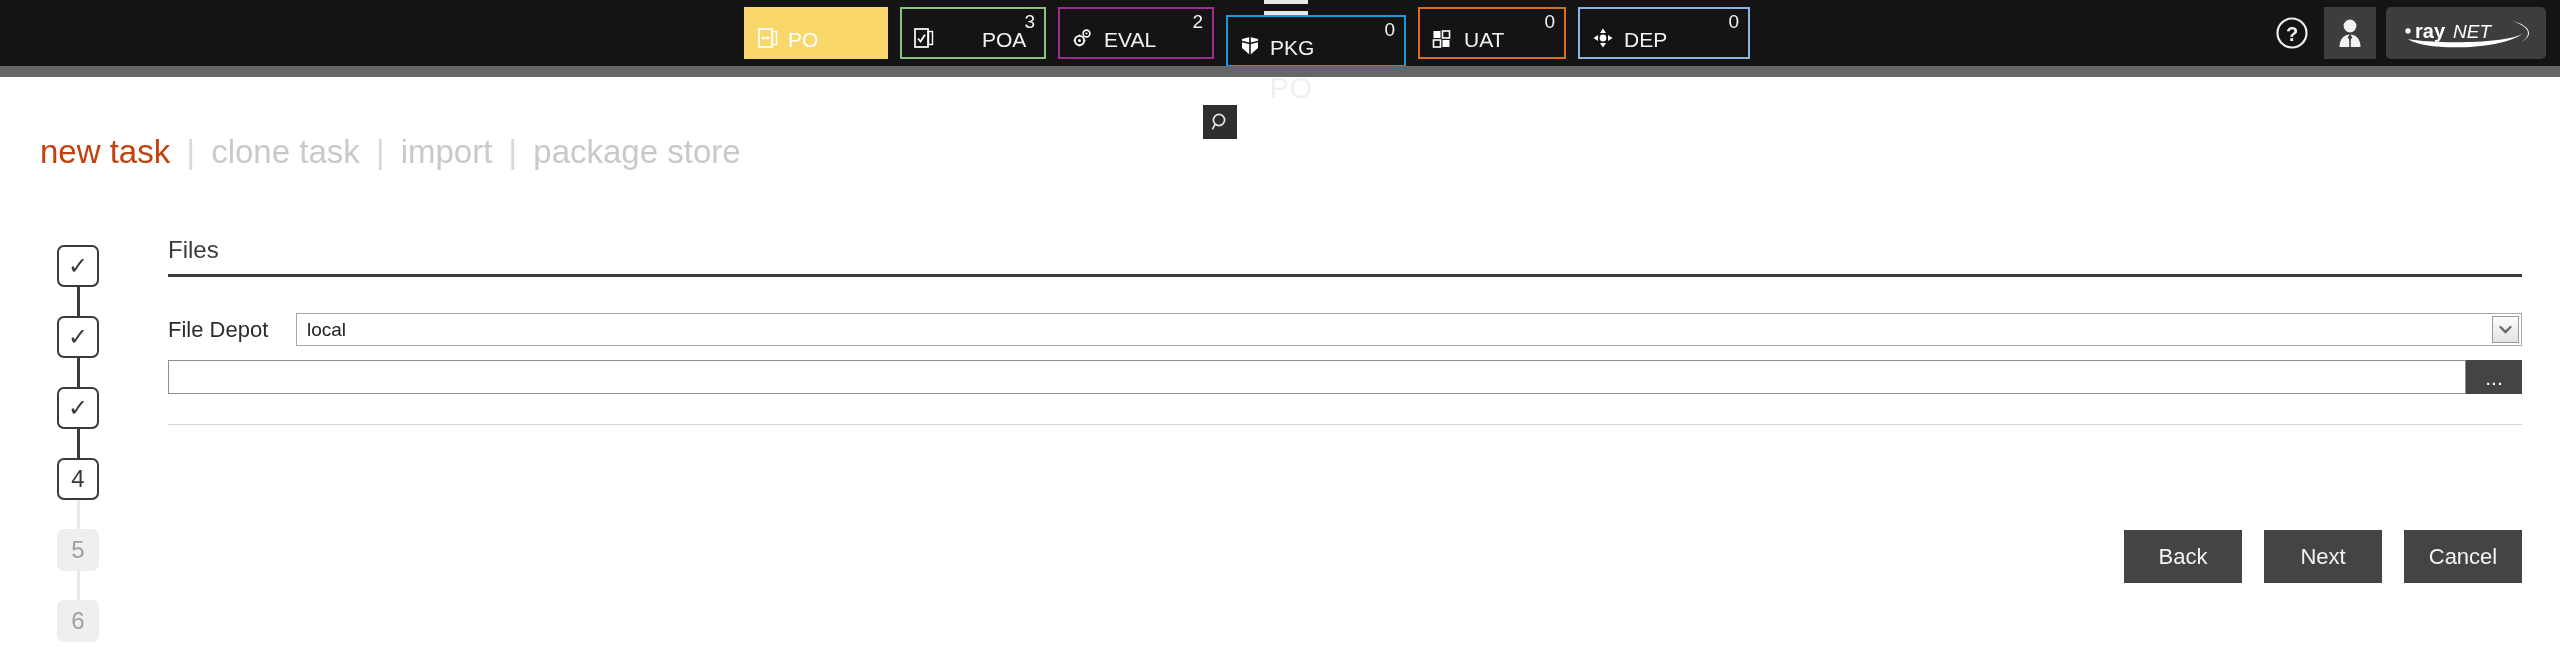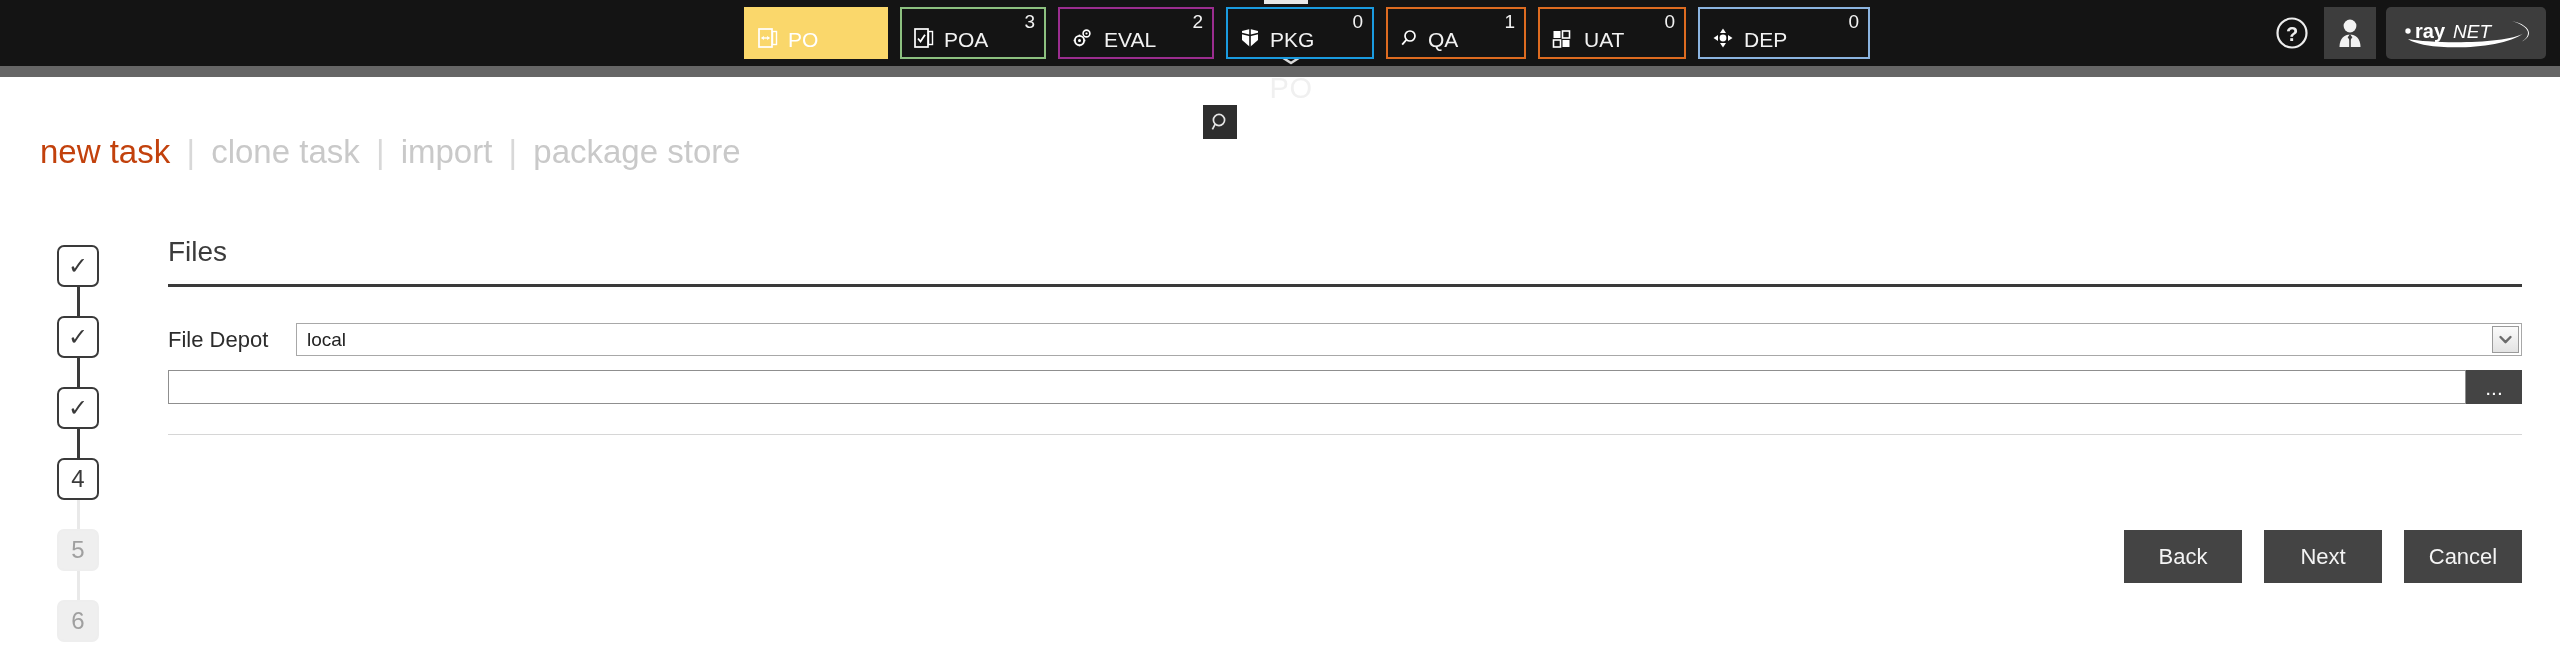--- a/index.html
+++ b/index.html
@@ -197,23 +197,23 @@
   .connector.faint { background: #e9e9e9; }
 
   
   .panel {
     position: absolute;
     left: 168px;
     top: 236px;
     right: 38px;
   }
   .panel-title {
-    font-size: 28px;
+    font-size: 24px;
     color: #3b3b3b;
-    padding-bottom: 16px;
+    padding-bottom: 10px;
   }
   .panel-rule {
     height: 3px;
     background: #3a3a3a;
     width: 100%;
   }
 
   .form-row {
     display: flex;
     align-items: center;
@@ -343,21 +343,21 @@
           <rect x="15.5" y="5.5" width="4" height="13" fill="none" stroke="#ffffff" stroke-width="1.4"></rect>
           <line x1="4.5" y1="12" x2="12.5" y2="12" stroke="#ffffff" stroke-width="1.4"></line>
           <polygon points="4.5,12 6.8,9.8 6.8,14.2" fill="#ffffff"></polygon>
           <polygon points="12.5,12 10.2,9.8 10.2,14.2" fill="#ffffff"></polygon>
         </svg>
       </span>
       <span class="tlabel">PO</span>
       <span class="tcount"></span>
     </div>
 
-    <div class="tab" style="width:146px;border-color:#8CC07F;">
+    <div class="tab" style="width:146px;border-color:#8CC07F;gap:38px;">
       <span class="ticon">
         <svg width="22" height="24" viewBox="0 0 22 24" aria-hidden="true">
           <rect x="2" y="3" width="13" height="18" fill="none" stroke="#ffffff" stroke-width="1.7"></rect>
           <rect x="15.5" y="5.5" width="4" height="13" fill="none" stroke="#ffffff" stroke-width="1.4"></rect>
           <polyline points="5,12.5 7.5,15.5 12,8.8" fill="none" stroke="#ffffff" stroke-width="1.8"></polyline>
         </svg>
       </span>
       <span class="tlabel">POA</span>
       <span class="tcount">3</span>
     </div>
@@ -374,42 +374,32 @@
             <line x1="8.5" y1="18.8" x2="8.5" y2="20.4"></line>
             <line x1="2.6" y1="14.5" x2="4.2" y2="14.5"></line>
             <line x1="12.8" y1="14.5" x2="14.4" y2="14.5"></line>
           </g>
         </svg>
       </span>
       <span class="tlabel">EVAL</span>
       <span class="tcount">2</span>
     </div>
 
-    <div class="tab" style="width:148px;border-color:#1A9BE0;">
+    <div class="tab" style="width:180px;border-color:#1A9BE0;margin-top:8px;">
       <span class="ticon">
         <svg width="22" height="24" viewBox="0 0 22 24" aria-hidden="true">
           <path d="M3,5 L11,3 L19,5 L19,14 L11,21 L3,14 Z" fill="#ffffff"></path>
           <path d="M11,3 L11,21" stroke="#141414" stroke-width="1.6"></path>
           <path d="M3,7.5 L11,9.5 L19,7.5" stroke="#141414" stroke-width="1.5" fill="none"></path>
         </svg>
       </span>
       <span class="tlabel">PKG</span>
       <span class="tcount">0</span>
     </div>
 
-    <div class="tab" style="width:140px;border-color:#DD6B20;">
-      <span class="ticon">
-        <svg width="20" height="22" viewBox="0 0 20 22" aria-hidden="true">
-          <circle cx="11" cy="8" r="5" fill="none" stroke="#ffffff" stroke-width="1.7"></circle>
-          <line x1="7.3" y1="11.8" x2="3.2" y2="16.6" stroke="#ffffff" stroke-width="1.8"></line>
-        </svg>
-      </span>
-      <span class="tlabel">QA</span>
-      <span class="tcount">1</span>
-    </div>
 
     <div class="tab" style="width:148px;border-color:#DD6B20;">
       <span class="ticon">
         <svg width="24" height="24" viewBox="0 0 24 24" aria-hidden="true">
           <rect x="2.5" y="5" width="7" height="7" fill="#ffffff"></rect>
           <rect x="11.5" y="5" width="7" height="7" fill="none" stroke="#ffffff" stroke-width="1.6"></rect>
           <rect x="2.5" y="14" width="7" height="7" fill="none" stroke="#ffffff" stroke-width="1.6"></rect>
           <rect x="11.5" y="14" width="7" height="7" fill="#ffffff"></rect>
         </svg>
       </span>

